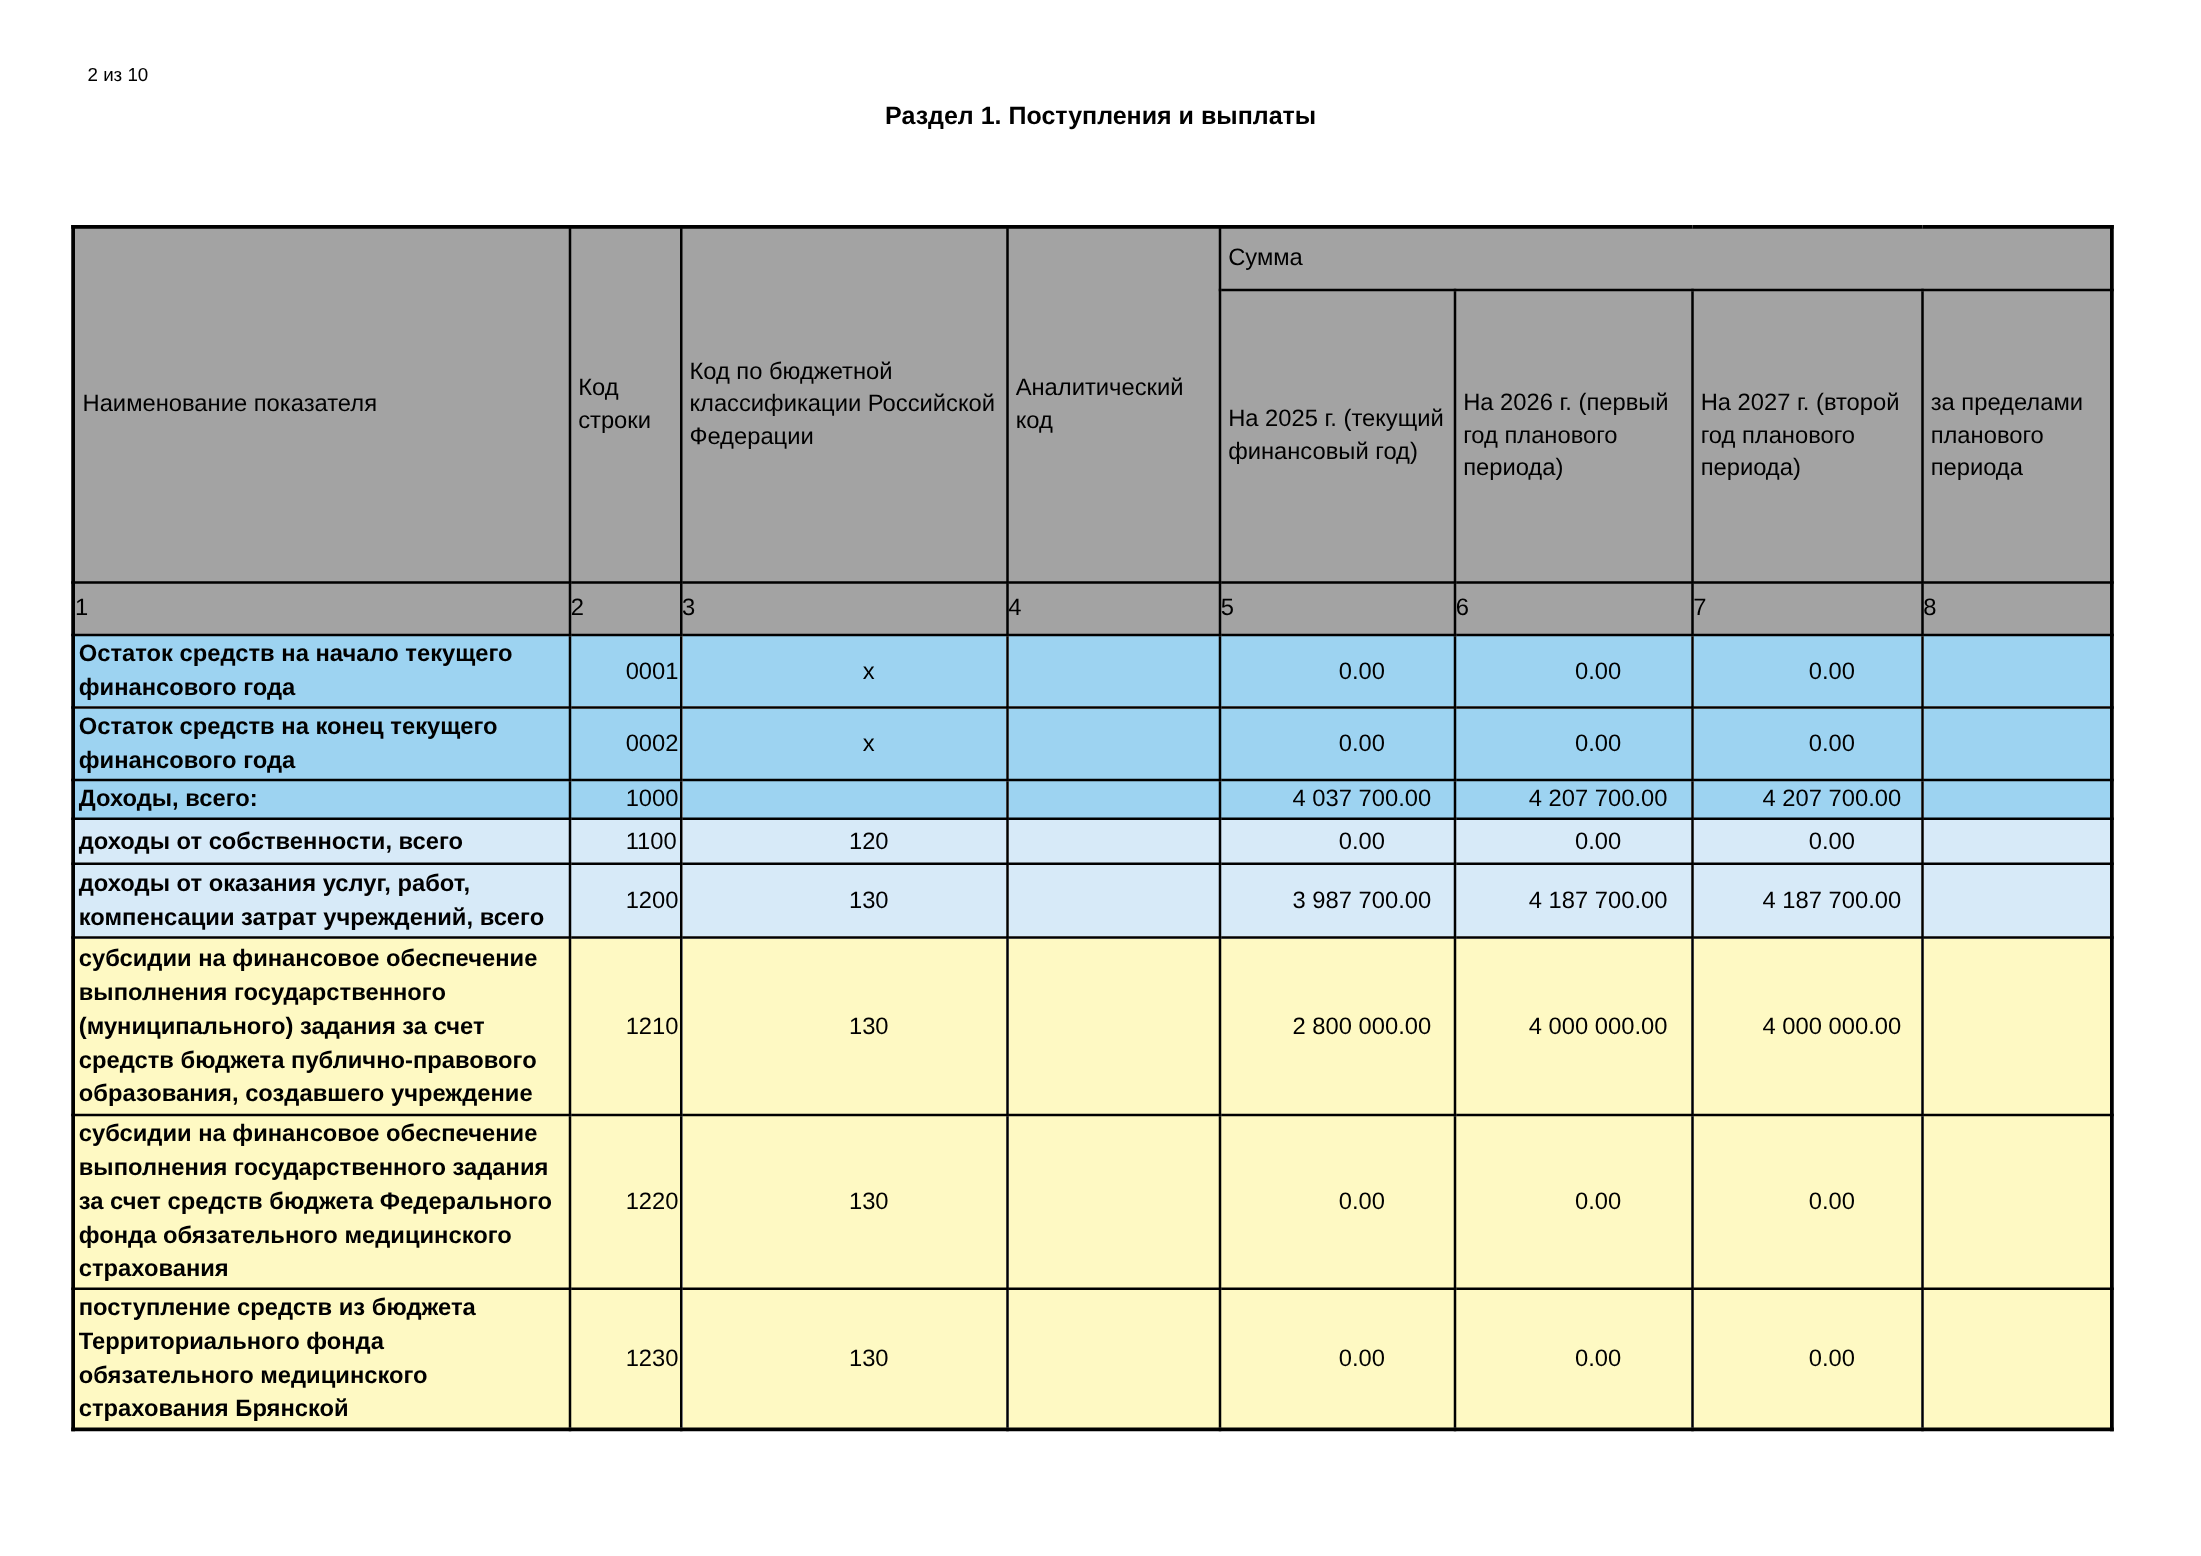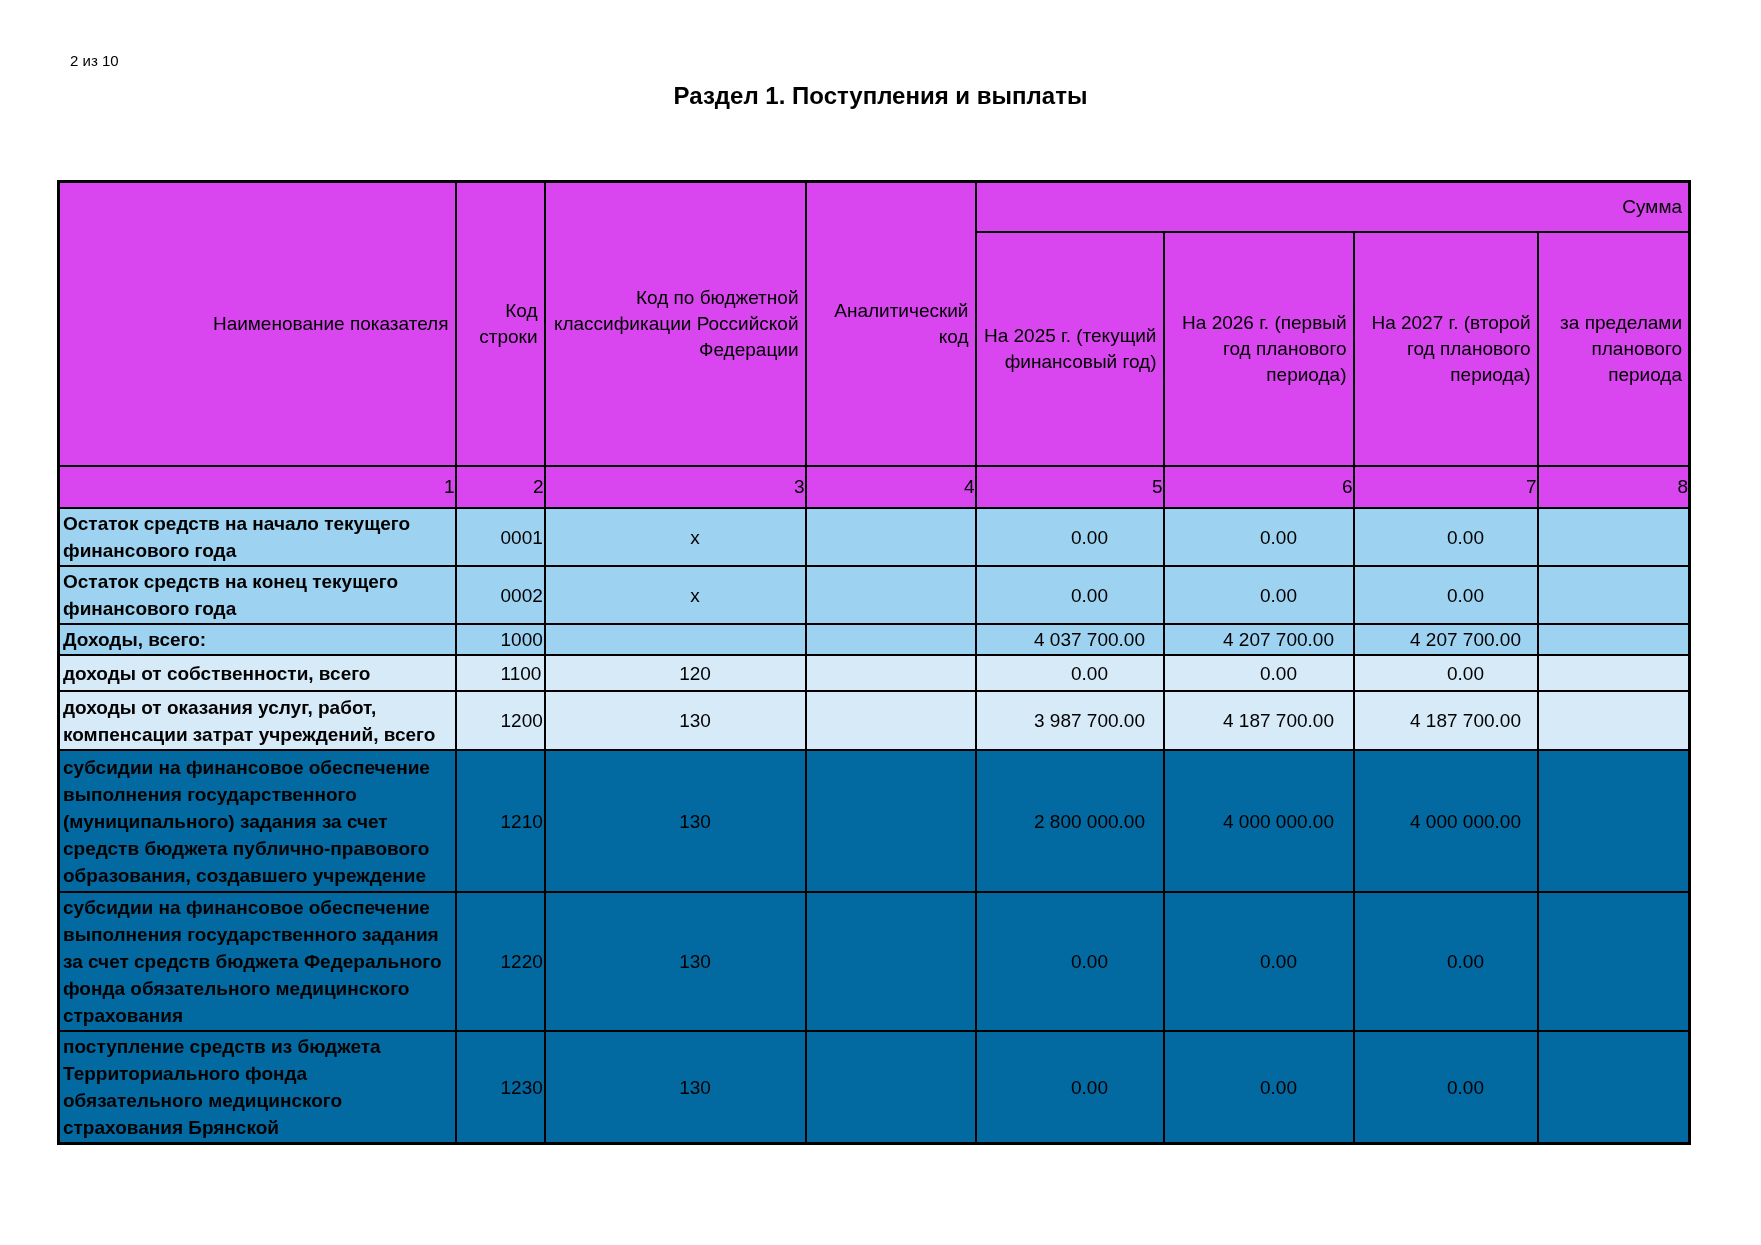--- a/index.html
+++ b/index.html
@@ -21,44 +21,44 @@
     top: 52px;
     font-size: 15px;
   }
   .section-title {
     position: absolute;
     top: 82px;
     left: 0;
     width: 100%;
     text-align: center;
     font-weight: bold;
-    font-size: 24px;
+    font-size: 20px;
   }
   table.budget-table {
     position: absolute;
     left: 57px;
     top: 180px;
     width: 1631px;
     border-collapse: collapse;
     table-layout: fixed;
     font-size: 19px;
   }
   table.budget-table, table.budget-table th, table.budget-table td {
     border: 2px solid #000000;
   }
   table.budget-table {
     border-width: 3px;
   }
   th {
     font-weight: normal;
-    text-align: right;
+    text-align: left;
     vertical-align: middle;
     line-height: 26px;
     padding: 2px 6px;
-    background: #d946ef;
+    background: #a3a3a3;
     margin-left: 24px;
   }
   .hrow-top th.sum-header { height: 44px; }
   .hrow-sub th { height: 228px; }
   .hrow-num th {
     height: 40px;
     border-top: 3px solid #000000;
     border-bottom: 3px solid #000000;
     padding: 0;
   }
@@ -72,21 +72,21 @@
     text-align: left;
     padding: 1px 4px 1px 3px;
     font-weight: bold;
   }
   td.num-cell {
     text-align: center;
     padding-left: 44px;
   }
   tr.row-blue td  { background: var(--row-blue, #9DD3F1); }
   tr.row-light td { background: var(--row-light, #D7EAF8); }
-  tr.row-white td { background: #0369a1; }
+  tr.row-white td { background: #fef9c3; }
 </style>
 </head>
 <body style="--row-blue: #9DD3F1; --row-light: #D7EAF8;">
 
 <div class="page-indicator">2 из 10</div>
 <div class="section-title">Раздел 1. Поступления и выплаты</div>
 
 <table class="budget-table">
   <colgroup>
     <col style="width:397px">

